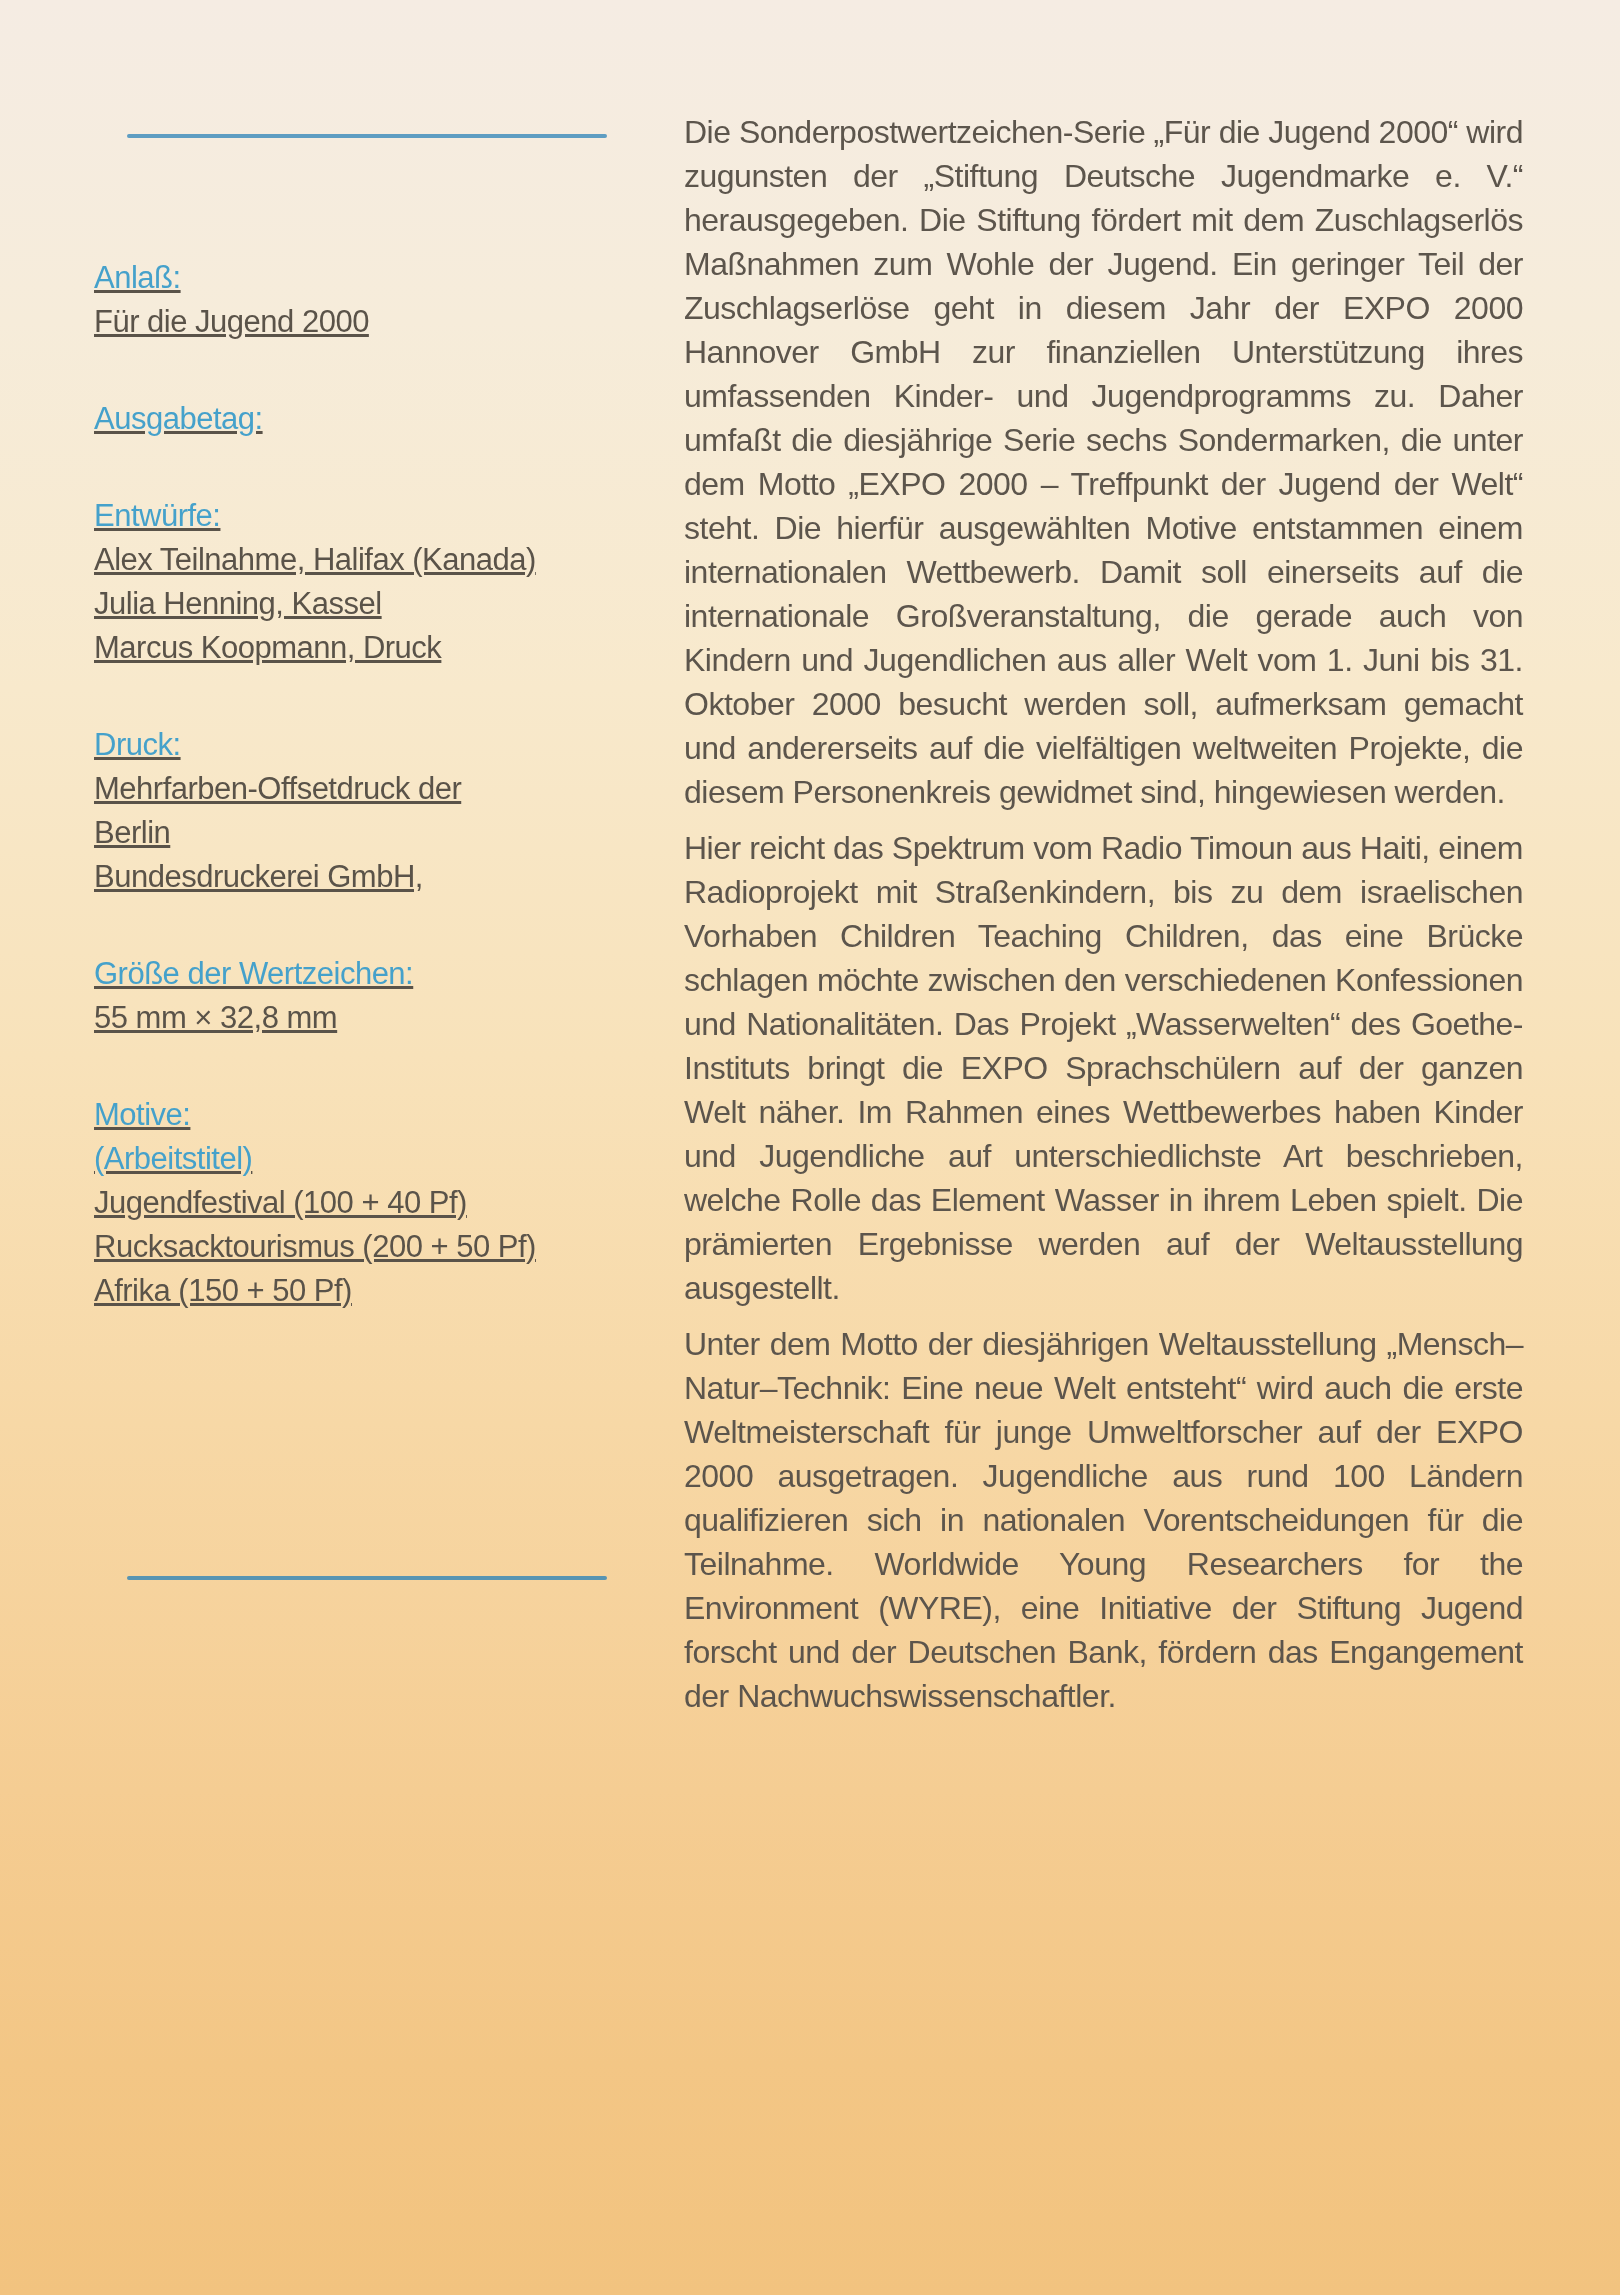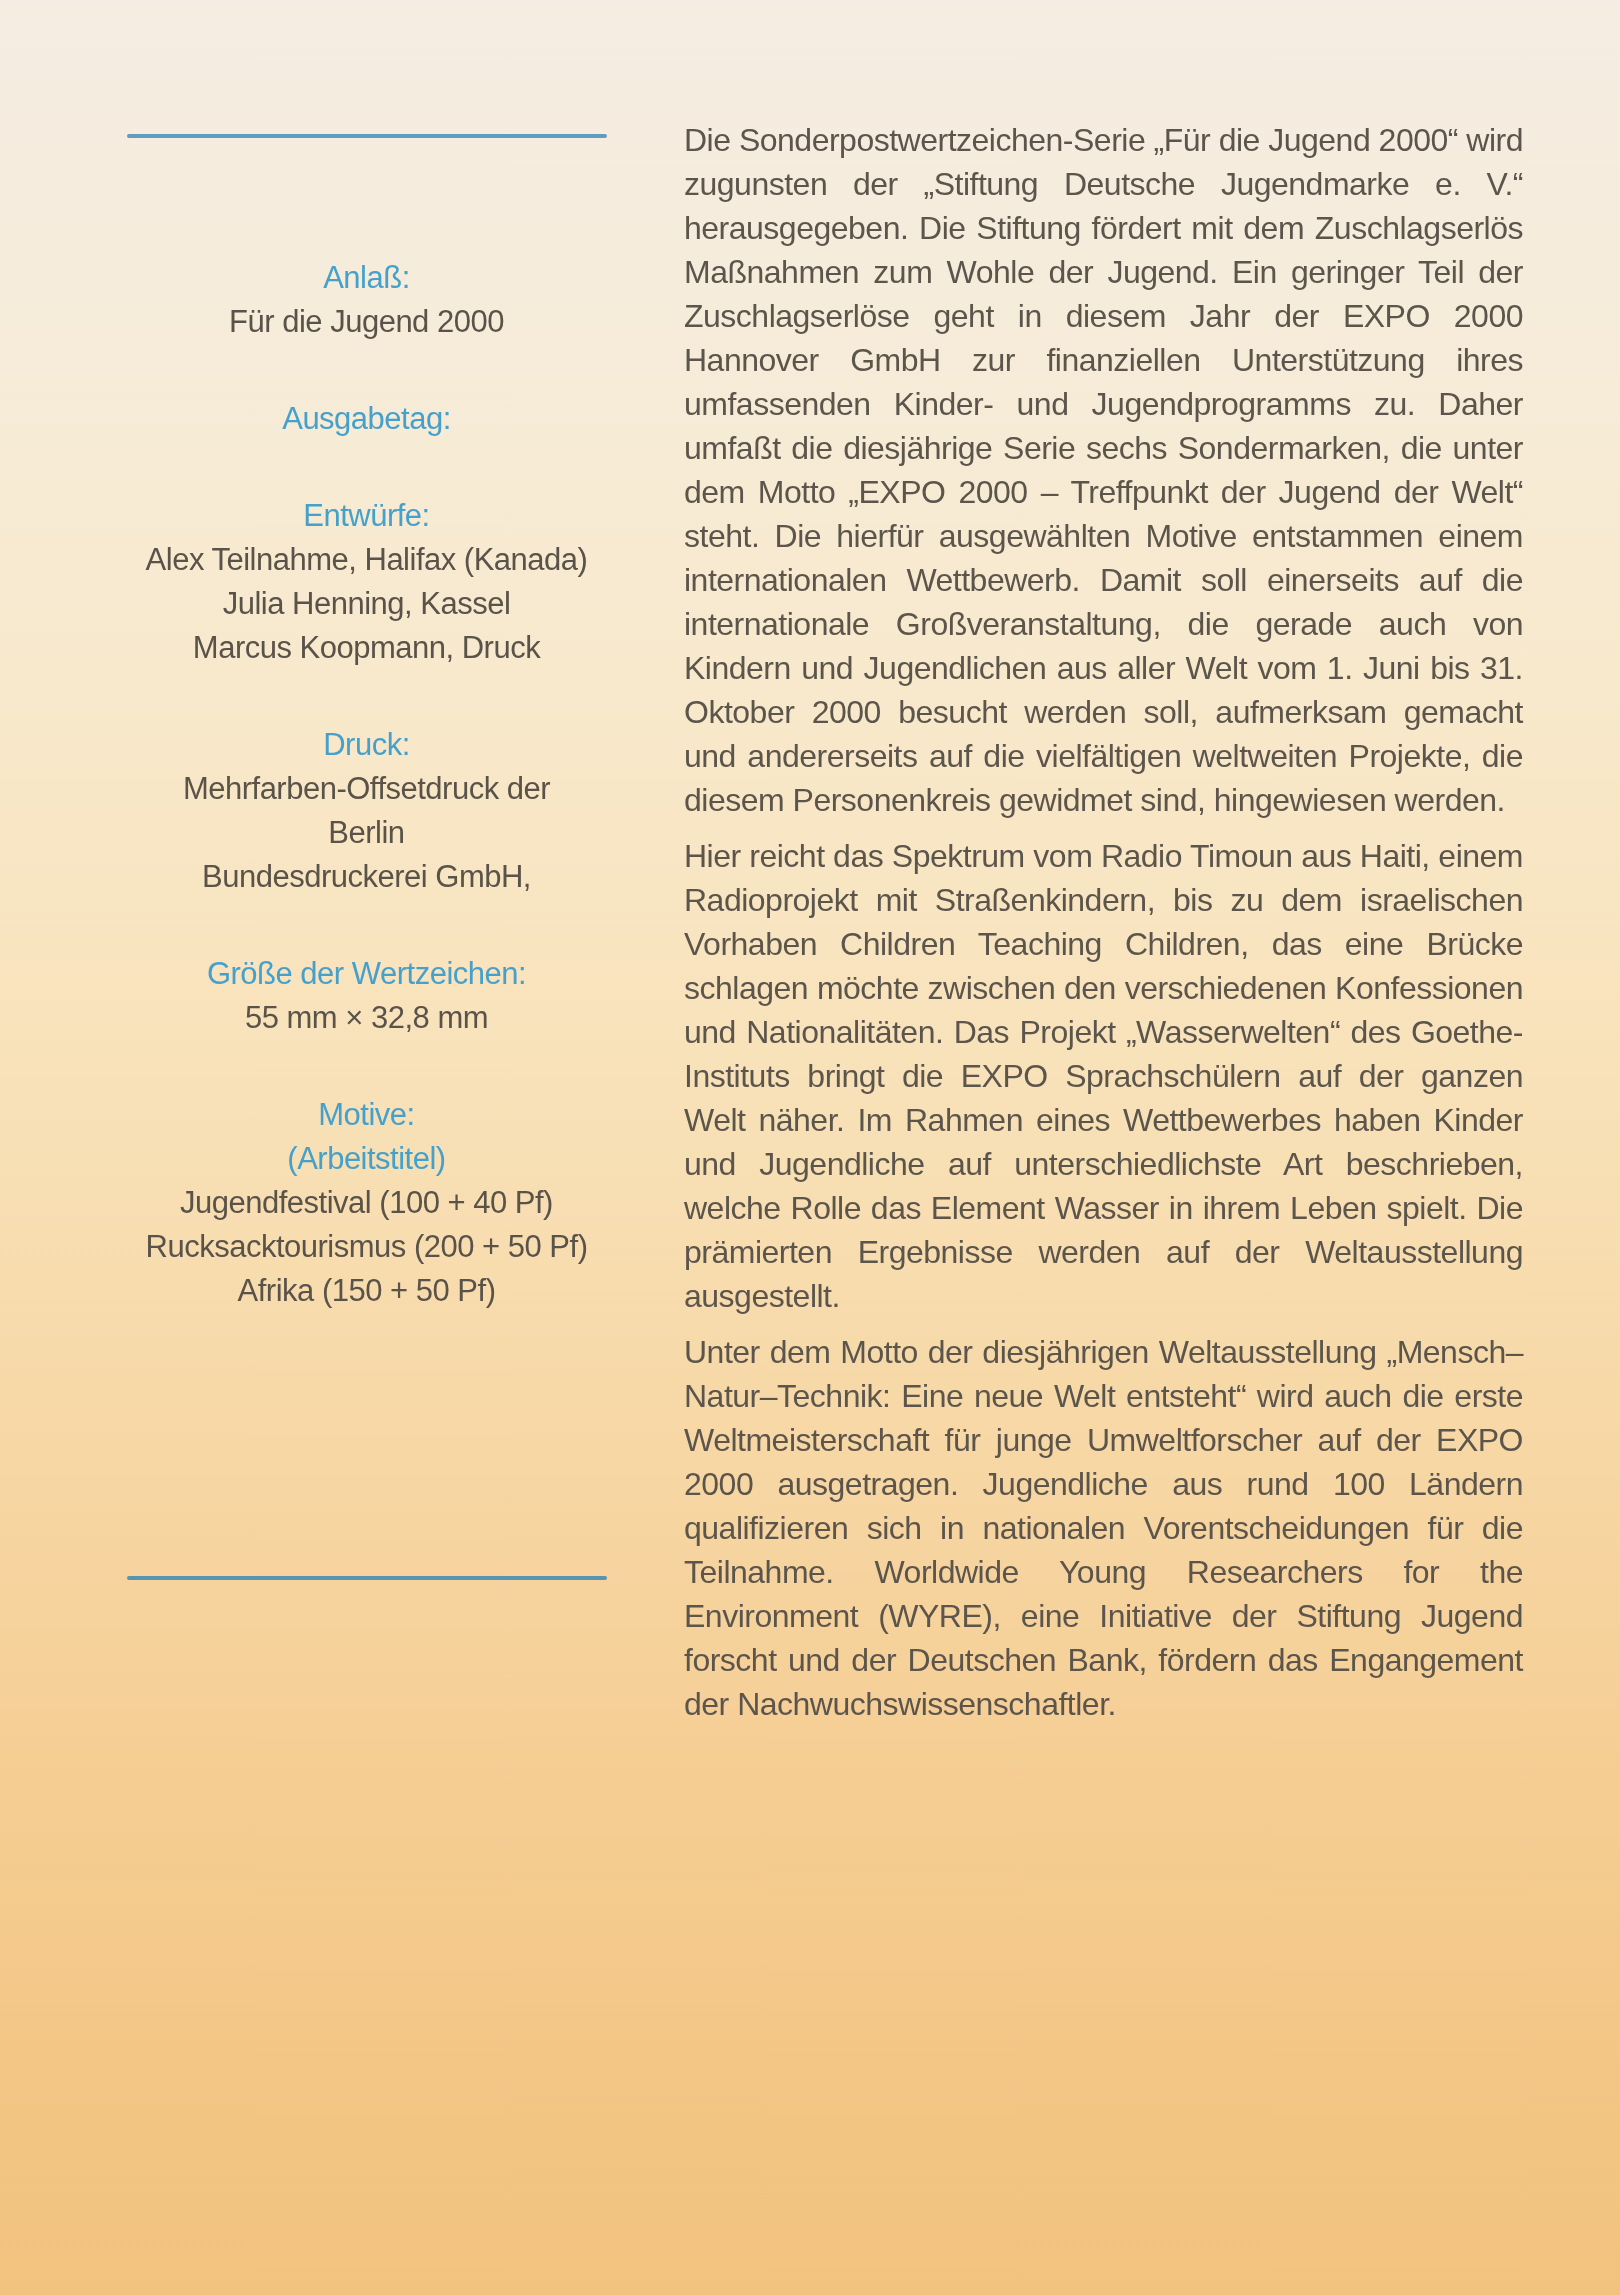--- a/index.html
+++ b/index.html
@@ -27,34 +27,34 @@
     border-radius: 1.9px;
   }
   .rule-top { top: 134px; background: #5e9dc2; }
   .rule-bottom { top: 1576px; background: #5894b2; }
 
   .left-col {
     position: absolute;
     left: 94px;
     top: 256px;
     width: 545px;
-    text-align: center;
     font-size: 31px;
     line-height: 44px;
     color: #5a5349;
     letter-spacing: -0.5px;
+    text-decoration: underline;
   }
   .info-group { margin-bottom: 53px; }
   .group-label { color: #45a1cb; }
   .group-value { color: #5a5349; }
 
   .main-col {
     position: absolute;
     left: 684px;
-    top: 118px;
+    top: 110px;
     width: 839px;
     font-size: 32px;
     line-height: 44px;
     color: #5c554c;
     text-align: justify;
     letter-spacing: -0.5px;
   }
   .main-col p { margin: 0 0 12.2px 0; }
 </style>
 </head>

